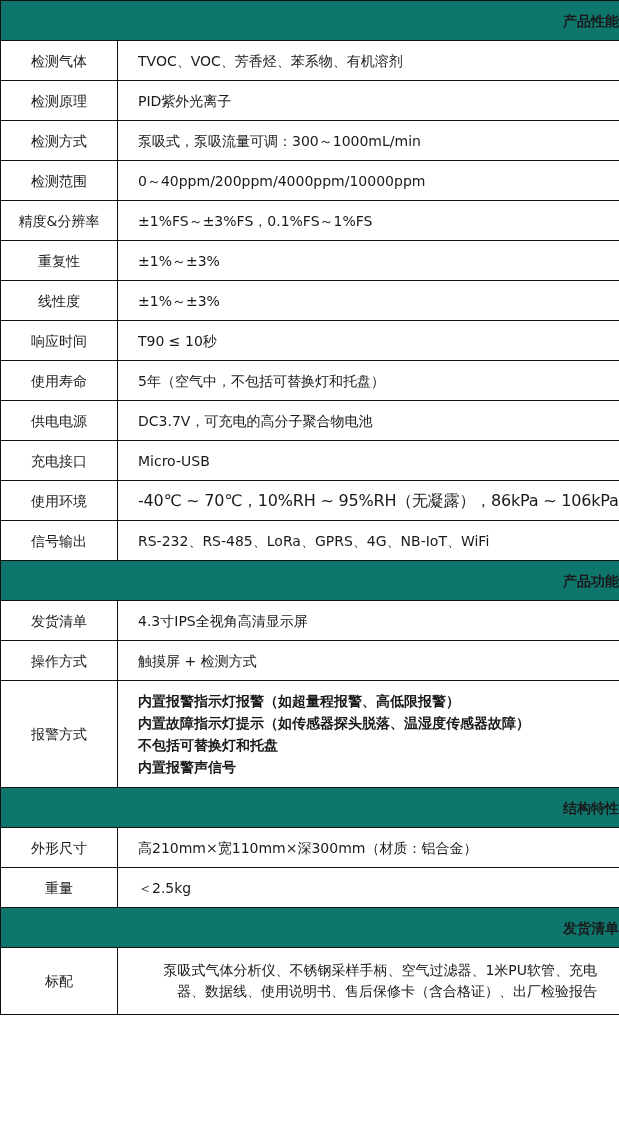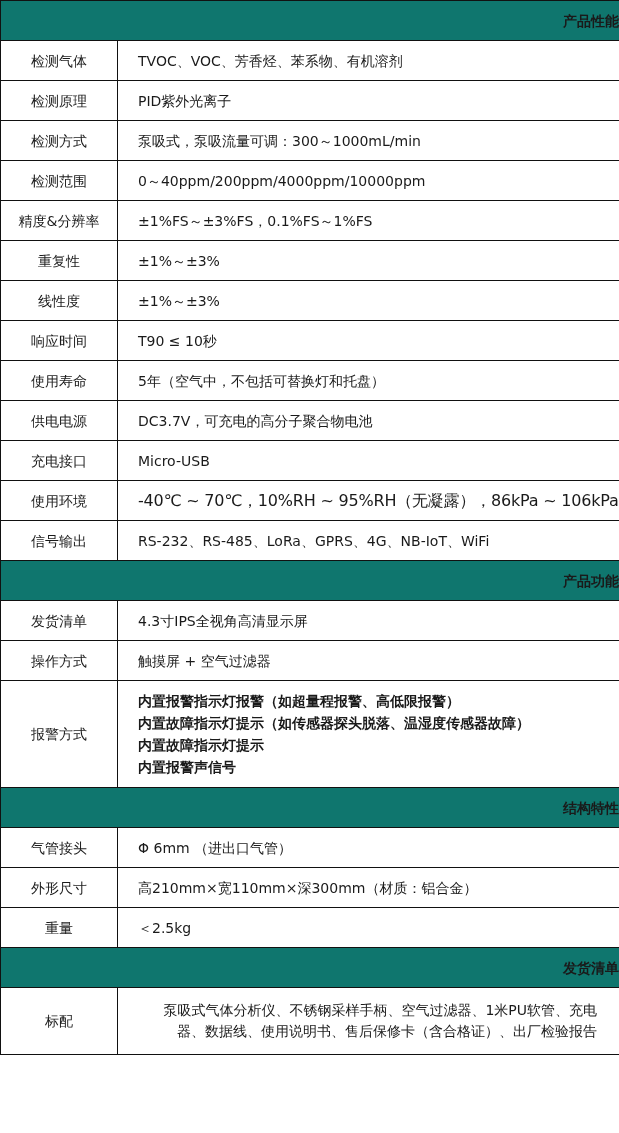--- a/index.html
+++ b/index.html
@@ -125,38 +125,34 @@
 
     <tr class="section">
       <td colspan="2">产品功能</td>
     </tr>
     <tr class="row">
       <td class="label">发货清单</td>
       <td class="value">4.3寸IPS全视角高清显示屏</td>
     </tr>
     <tr class="row">
       <td class="label">操作方式</td>
-      <td class="value">触摸屏 + 空气过滤器</td>
+      <td class="value">触摸屏 + 检测方式</td>
     </tr>
     <tr class="row tall">
       <td class="label">报警方式</td>
       <td class="value">
         <span class="line">内置报警指示灯报警（如超量程报警、高低限报警）</span>
         <span class="line">内置故障指示灯提示（如传感器探头脱落、温湿度传感器故障）</span>
-        <span class="line">内置故障指示灯提示</span>
+        <span class="line">不包括可替换灯和托盘</span>
         <span class="line">内置报警声信号</span>
       </td>
     </tr>
 
     <tr class="section">
       <td colspan="2">结构特性</td>
-    </tr>
-    <tr class="row">
-      <td class="label">气管接头</td>
-      <td class="value">Φ 6mm （进出口气管）</td>
     </tr>
     <tr class="row">
       <td class="label">外形尺寸</td>
       <td class="value">高210mm×宽110mm×深300mm（材质：铝合金）</td>
     </tr>
     <tr class="row">
       <td class="label">重量</td>
       <td class="value">＜2.5kg</td>
     </tr>
 

